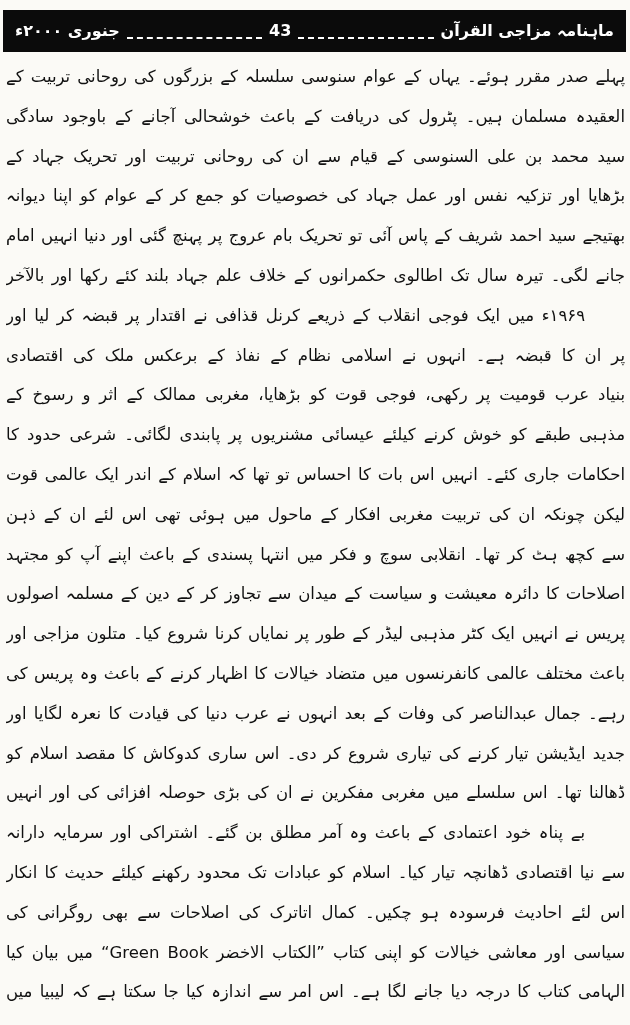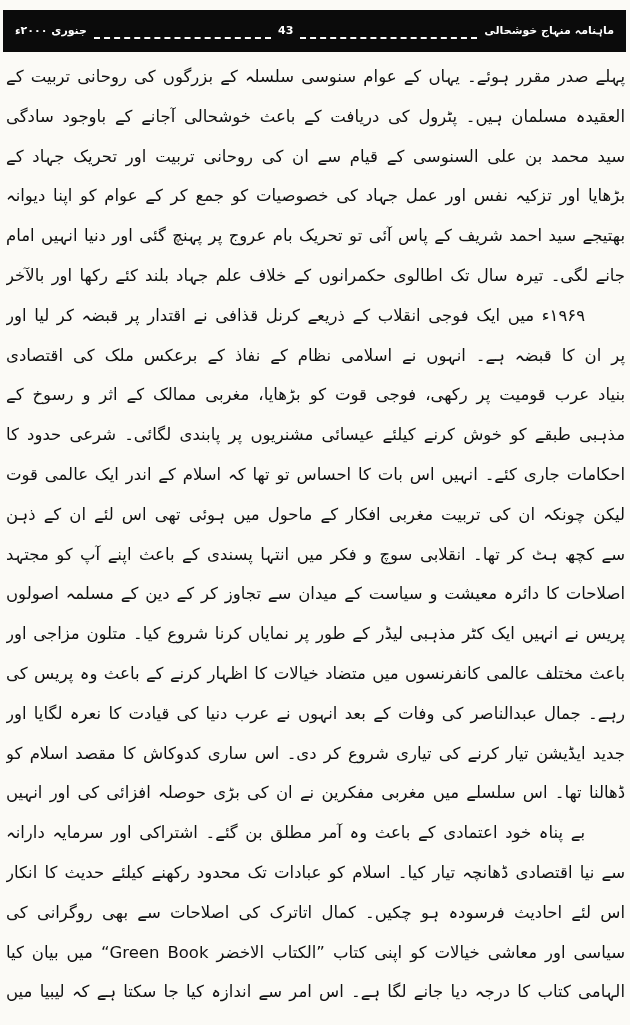--- a/index.html
+++ b/index.html
@@ -21,21 +21,21 @@
     height: 42px;
     background: #0b0b0b;
     color: #ffffff;
     display: flex;
     align-items: center;
     padding: 0 12px;
     box-sizing: border-box;
     direction: rtl;
   }
   .header-bar .hdr-text {
-    font-size: 11px;
+    font-size: 16px;
     font-weight: bold;
     white-space: nowrap;
     line-height: 42px;
   }
   .hdr-dash {
     flex: 1 1 auto;
     height: 0;
     border-bottom: 2.5px dashed #ffffff;
     margin: 14px 7px 0 7px; 
   }
@@ -61,21 +61,21 @@
   .t-line.indent {
     padding-right: 40px;
   }
 </style>
 </head>
 <body>
 
 <div class="page">
 
   <div class="header-bar">
-    <span class="hdr-text">ماہنامہ منہاج خوشحالی</span>
+    <span class="hdr-text">ماہنامہ مزاجی القرآن</span>
     <span class="hdr-dash"></span>
     <span class="hdr-text">43</span>
     <span class="hdr-dash"></span>
     <span class="hdr-text">جنوری ۲۰۰۰ء</span>
   </div>
 
   <div class="article">
     <div class="t-line">پہلے صدر مقرر ہوئے۔ یہاں کے عوام سنوسی سلسلہ کے بزرگوں کی روحانی تربیت کے باعث بڑے راسخ</div>
     <div class="t-line">العقیدہ مسلمان ہیں۔ پٹرول کی دریافت کے باعث خوشحالی آجانے کے باوجود سادگی پسند ہیں۔ ۱۸۴۳ء میں</div>
     <div class="t-line">سید محمد بن علی السنوسی کے قیام سے ان کی روحانی تربیت اور تحریک جہاد کے اثرات نے اس کام کو آگے</div>

